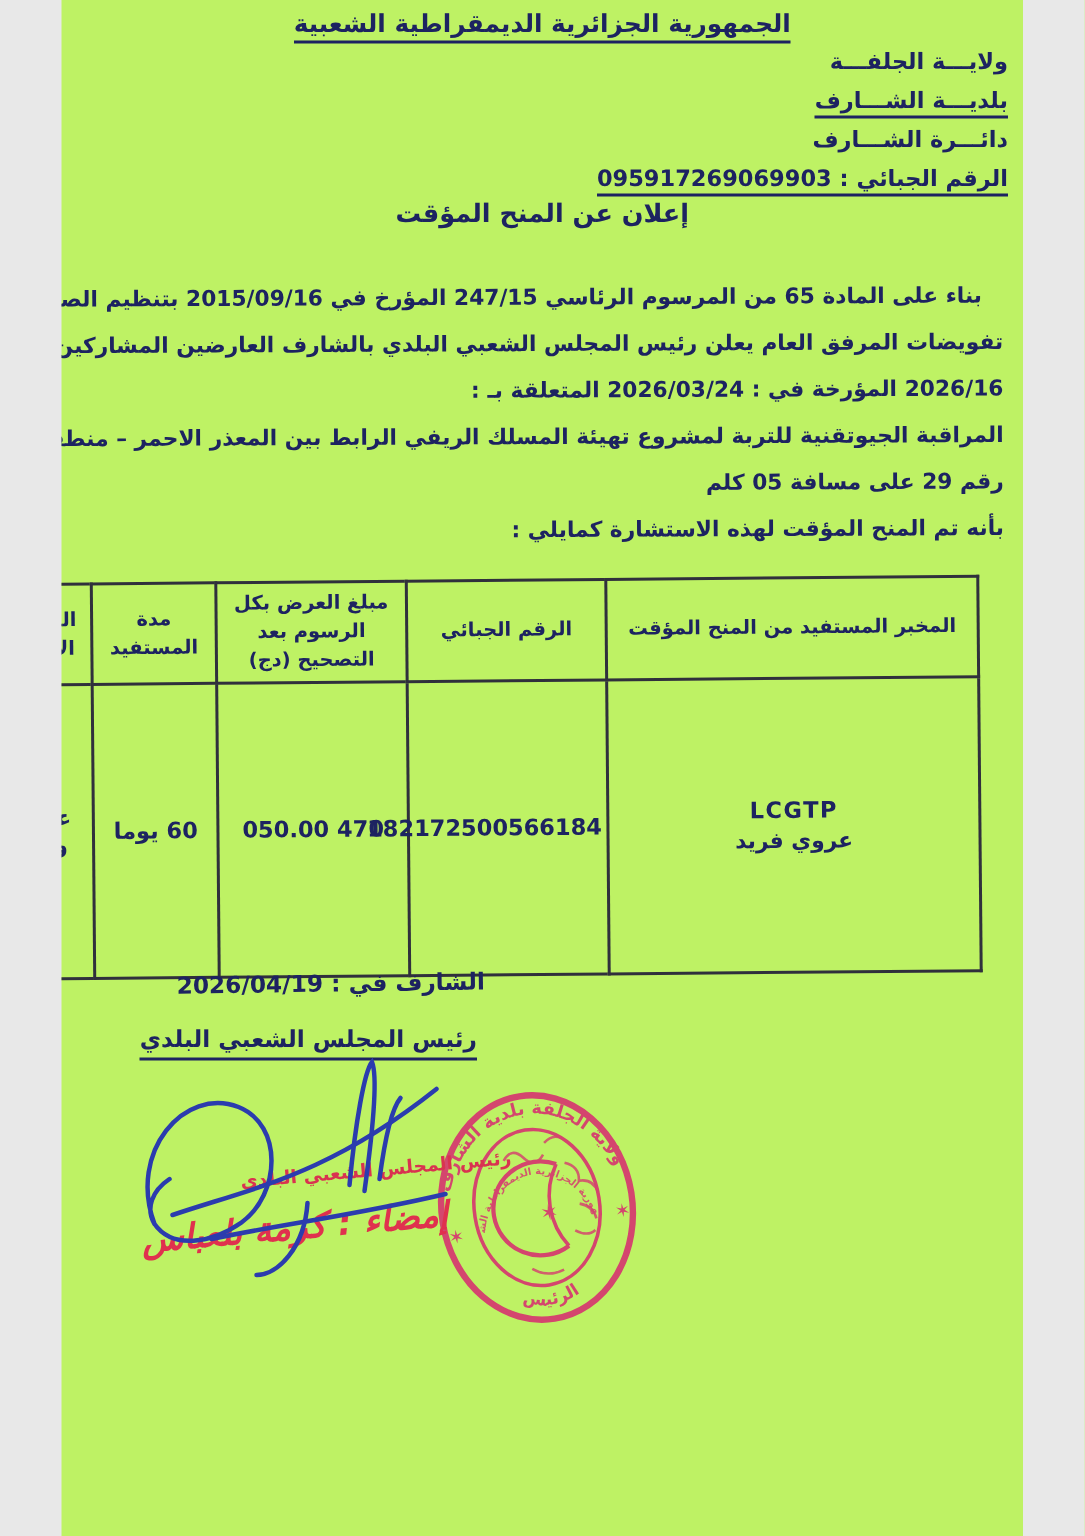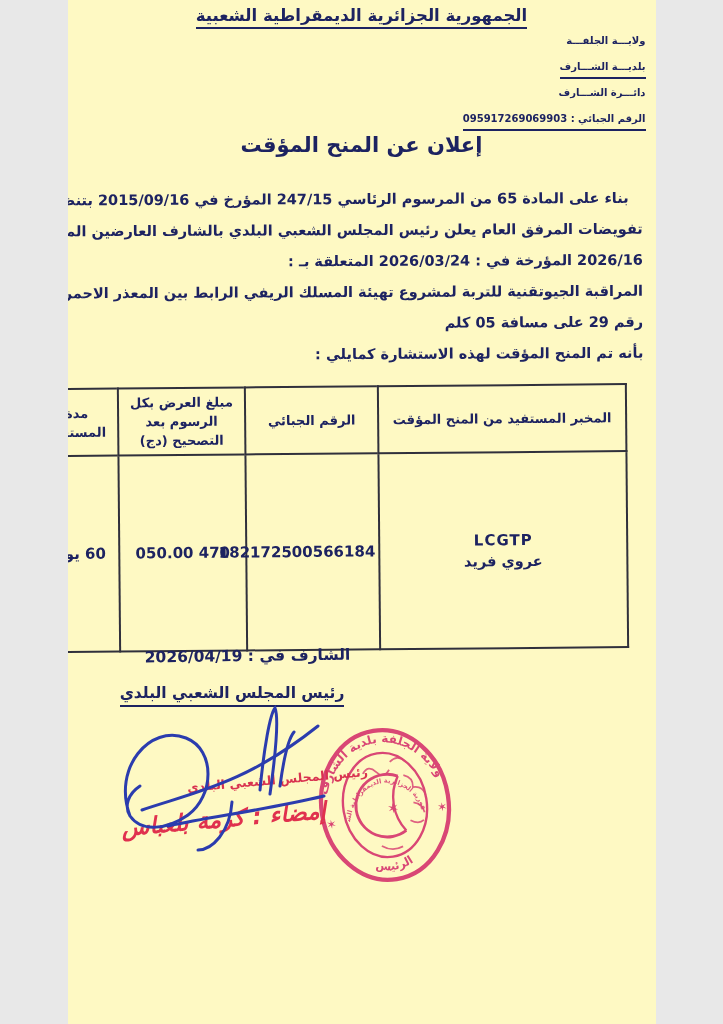--- a/index.html
+++ b/index.html
@@ -1,38 +1,38 @@
 <!DOCTYPE html>
 <html lang="ar"><head>
 <meta charset="utf-8">
 <style>
   html,body{margin:0;padding:0;background:#e8e8e8;}
   .page{
-    position:relative;width:588px;height:1024px;margin:0 auto;
-    background:#fef9c3;overflow:hidden;
+    position:relative;width:641px;height:1024px;margin:0 auto;
+    background:#bef264;overflow:hidden;
     font-family:"DejaVu Sans",sans-serif;
     color:#1d2361;
   }
   
   .republic{
     position:absolute;top:6px;left:0;width:100%;text-align:center;
     font-size:16.5px;font-weight:bold;
   }
   .republic span{border-bottom:2.5px solid #1d2361;padding-bottom:2px;}
   
   .admin-block{
     position:absolute;top:28px;right:10px;text-align:right;direction:rtl;
-    font-size:10px;font-weight:bold;line-height:26px;
+    font-size:15px;font-weight:bold;line-height:26px;
   }
   .admin-block .u{border-bottom:2px solid #1d2361;display:inline-block;line-height:20px;}
   .taxline{direction:rtl;}
   
   .doc-title{
     position:absolute;top:133px;left:0;width:100%;text-align:center;
-    font-size:21px;font-weight:bold;
+    font-size:17px;font-weight:bold;
   }
   
   .body-text{
     position:absolute;top:184px;right:13px;left:12px;direction:rtl;
     text-align:right;font-size:14.5px;font-weight:bold;line-height:31px;
     transform:rotate(-0.25deg);white-space:nowrap;
   }
   .body-text .indent{padding-right:14px;}
   
   .grant-table{

